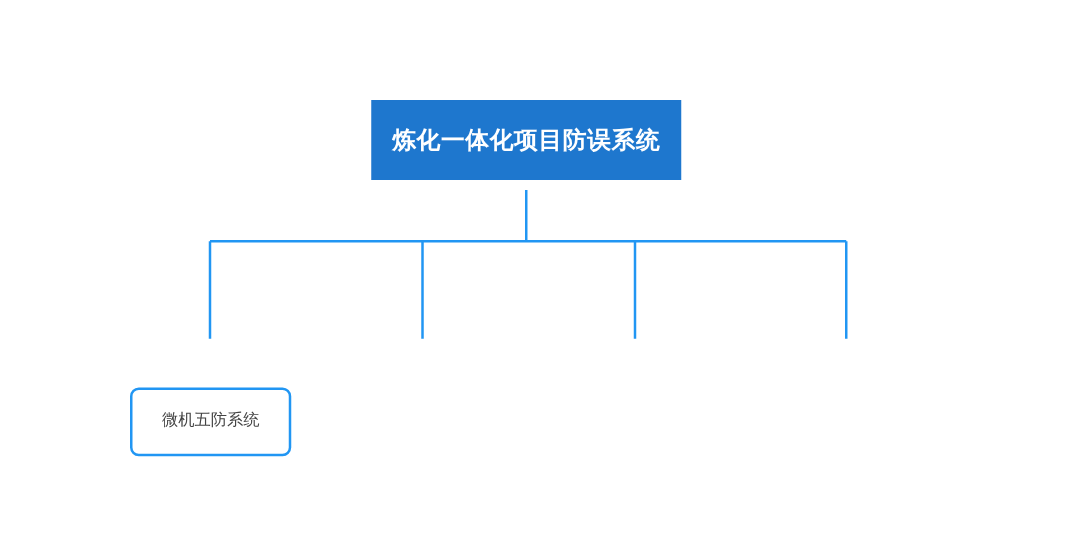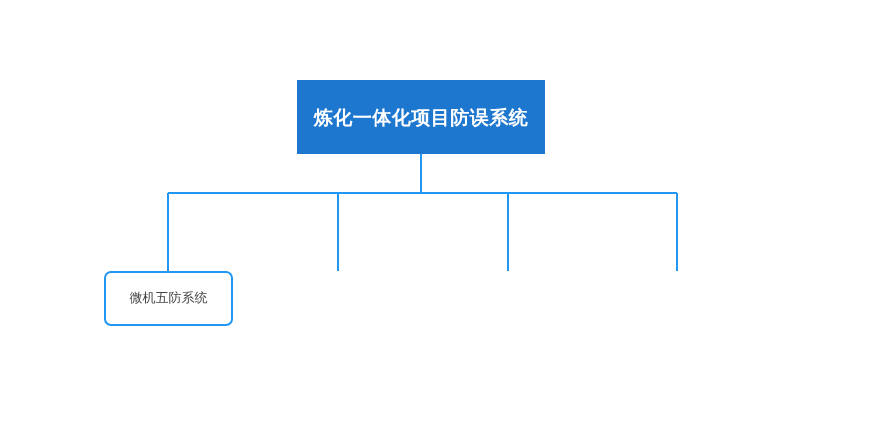--- a/index.html
+++ b/index.html
@@ -30,41 +30,41 @@
     display: flex;
     align-items: center;
     justify-content: center;
     text-align: center;
     line-height: 1.3;
   }
   .node-root {
     left: 297px;
     top: 80px;
     width: 248px;
-    height: 74px;
+    height: 64px;
     background: #1E77CE;
     color: #ffffff;
     font-size: 19px;
     font-weight: bold;
     letter-spacing: 0.5px;
     border: 0;
     border-radius: 0;
   }
   .node-child {
     top: 271px;
     width: 129px;
     height: 55px;
     background: #ffffff;
     border: 2px solid #2196F3;
     border-radius: 7px;
     color: #444444;
     font-size: 13px;
     font-weight: normal;
   }
-  .child-0 { left: 104px; }
+  .child-0 { left: 104px; margin-top: 39px; }
   .child-1 { left: 274px; }
   .child-2 { left: 444px; }
   .child-3 { left: 613px; }
   .node-label {
     display: block;
     white-space: nowrap;
   }
 </style>
 </head>
 <body>

